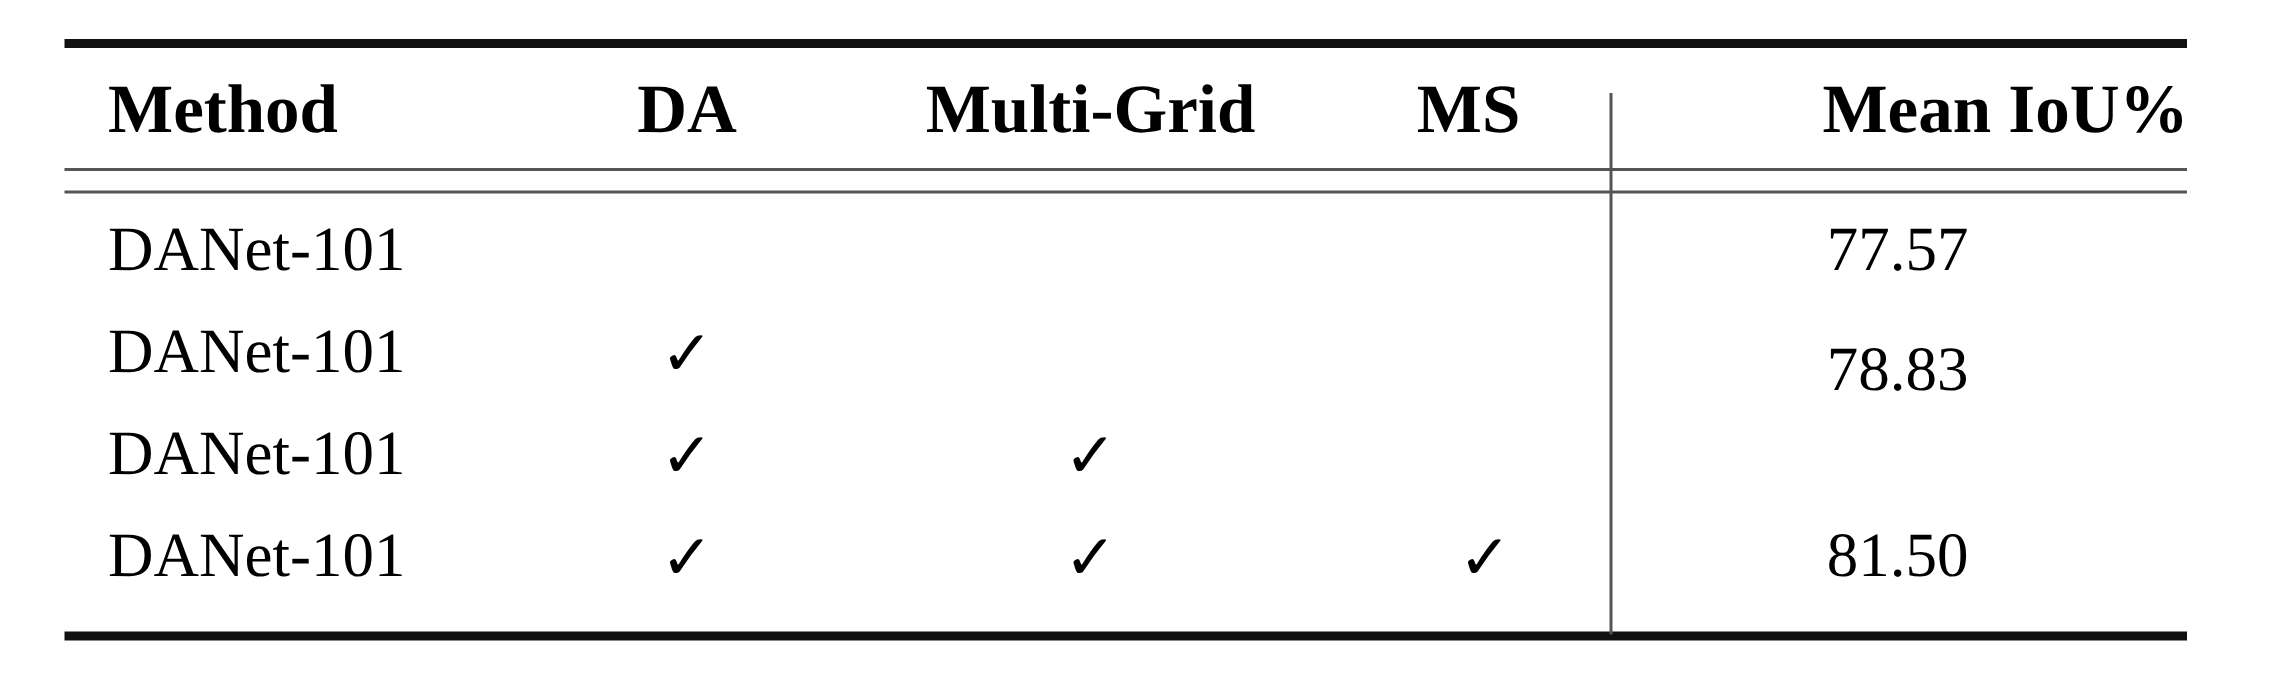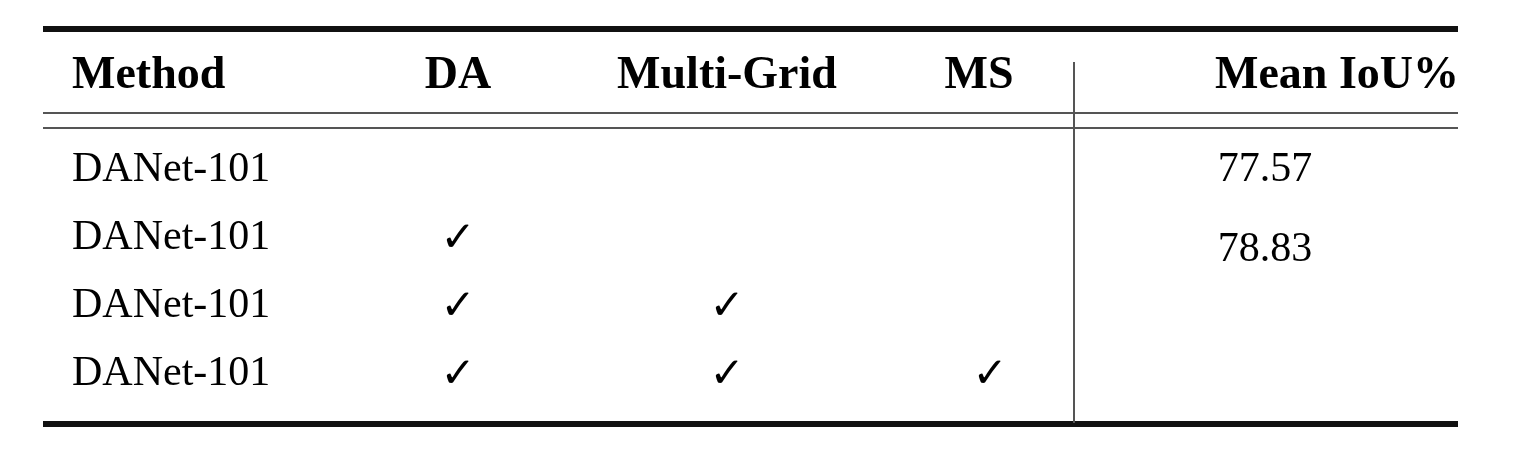--- a/index.html
+++ b/index.html
@@ -111,14 +111,15 @@
 
   <div class="cell body-cell" style="left:72px; top:282px;">DANet-101</div>
   <div class="cell body-cell check center" style="left:458px; top:284px;">✓</div>
   <div class="cell body-cell check center" style="left:727px; top:284px;">✓</div>
   <div class="cell body-cell check center" style="left:990px; top:284px;"></div>
 
   <div class="cell body-cell" style="left:72px; top:350px;">DANet-101</div>
   <div class="cell body-cell check center" style="left:458px; top:352px;">✓</div>
   <div class="cell body-cell check center" style="left:727px; top:352px;">✓</div>
   <div class="cell body-cell check center" style="left:990px; top:352px;">✓</div>
+  <div class="cell body-cell center" style="left:1265px; top:350px;">81.50</div>
 
 </div>
 
 </body></html>

